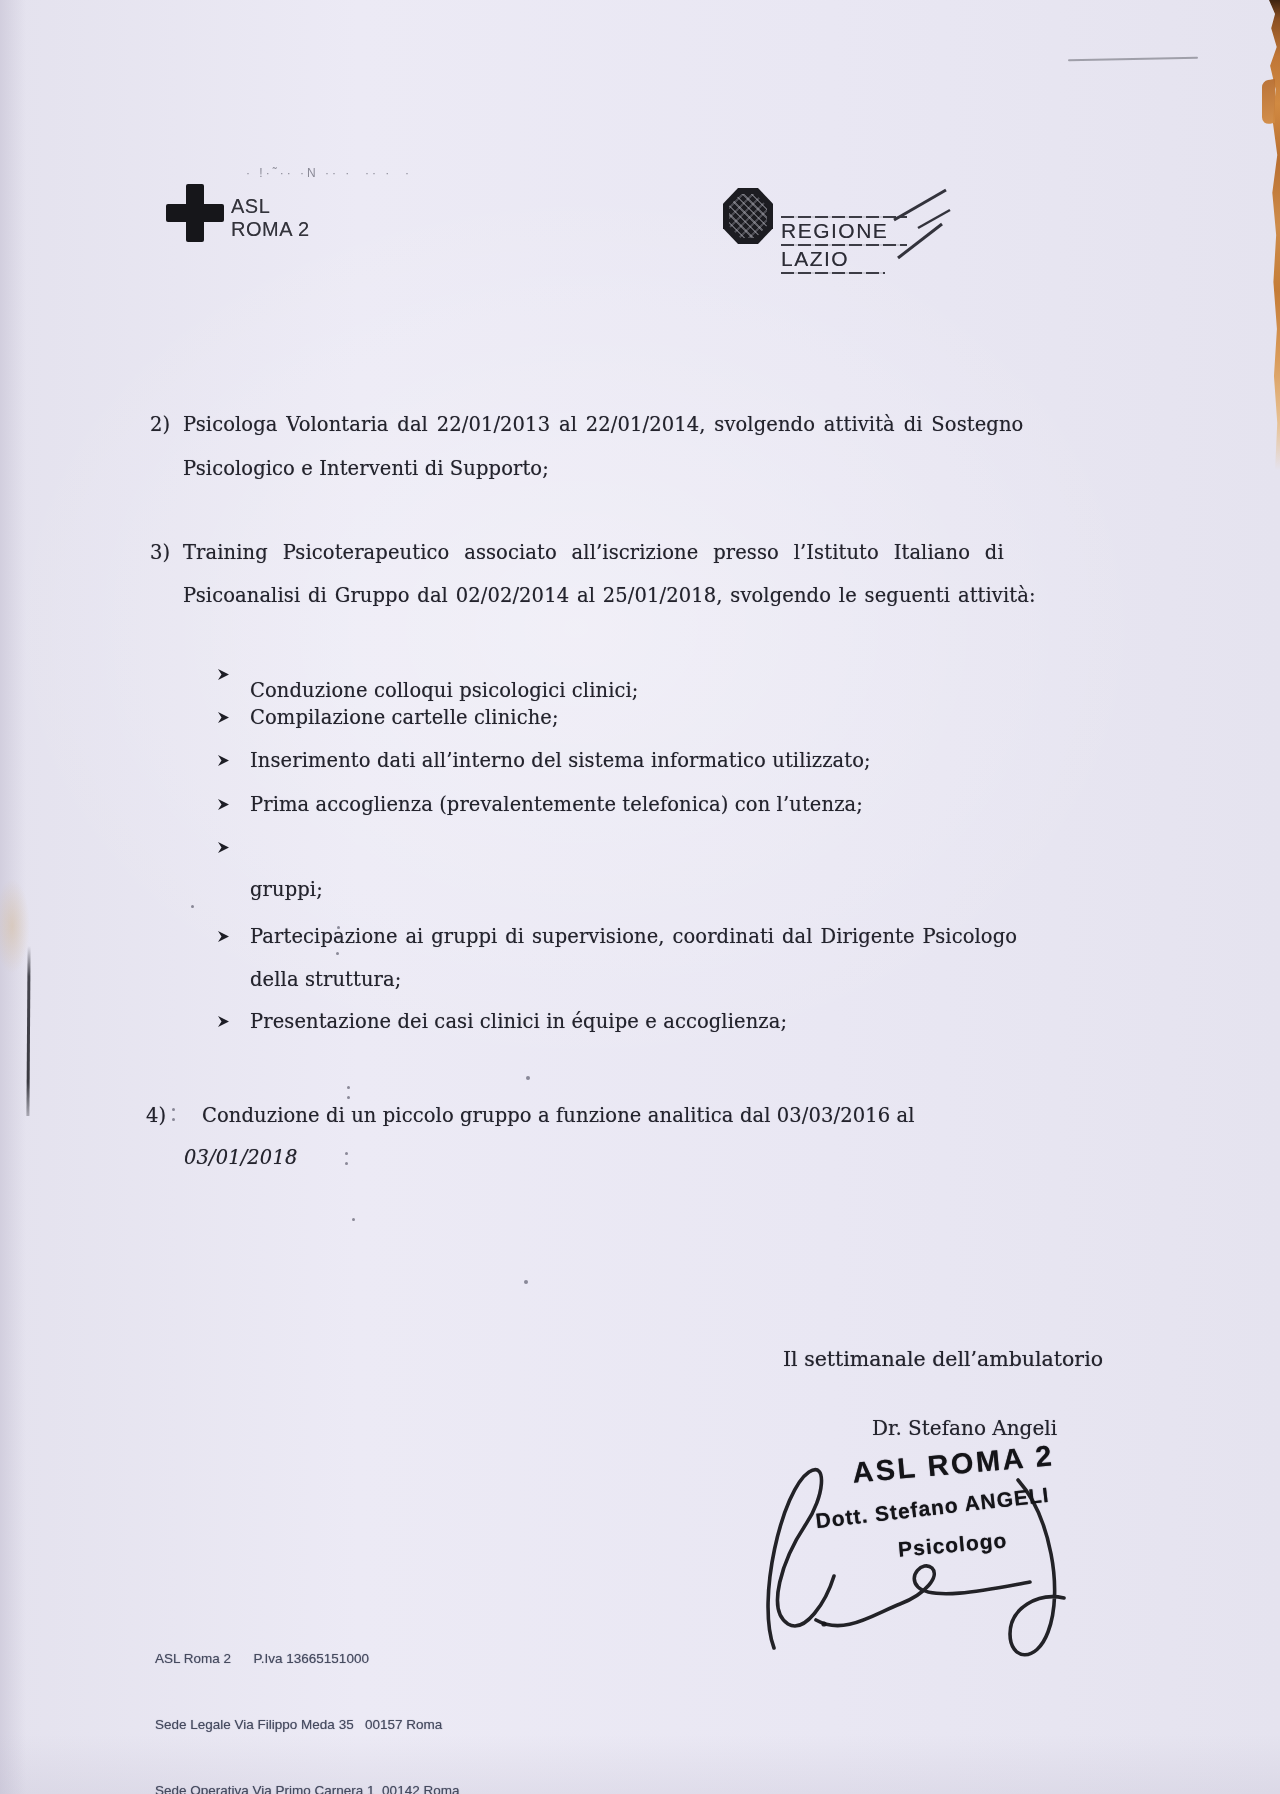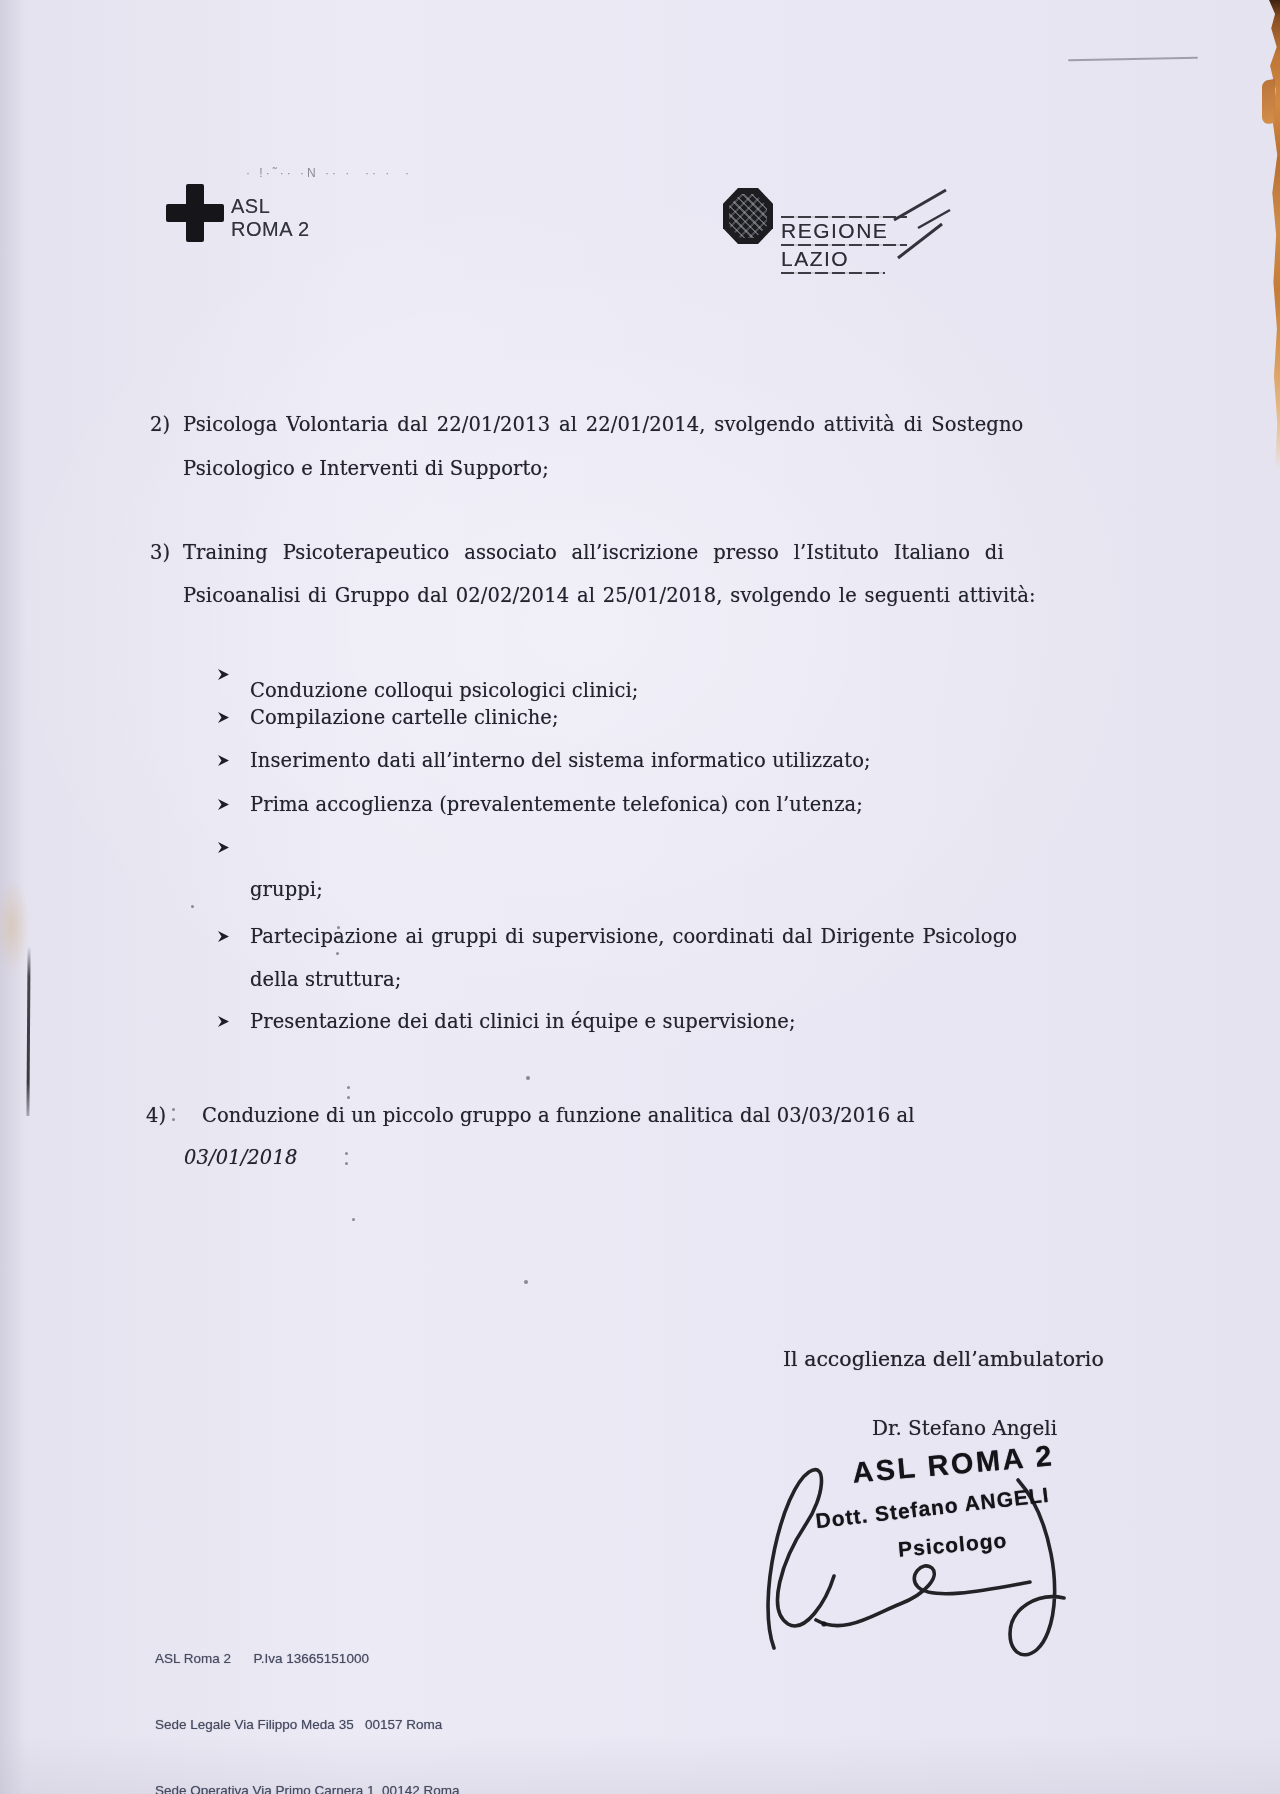--- a/index.html
+++ b/index.html
@@ -149,41 +149,41 @@
 
   <svg class="arrow" style="left:216px; top:929px;" viewBox="0 0 15 15">
       <path d="M2 2 L13 7.5 L2 13 L5.5 7.5 Z" fill="#1e1e26"></path>
     </svg>
   <div class="txt ws1" style="left:250px; top:925px;">Partecipazione ai gruppi di supervisione, coordinati dal Dirigente Psicologo</div>
   <div class="txt" style="left:250px; top:968px;">della struttura;</div>
 
   <svg class="arrow" style="left:216px; top:1014px;" viewBox="0 0 15 15">
       <path d="M2 2 L13 7.5 L2 13 L5.5 7.5 Z" fill="#1e1e26"></path>
     </svg>
-  <div class="txt" style="left:250px; top:1010px;">Presentazione dei dati clinici in équipe e supervisione;</div>
+  <div class="txt" style="left:250px; top:1010px;">Presentazione dei casi clinici in équipe e accoglienza;</div>
 
   <div class="txt" style="left:146px; top:1104px;">4)</div>
   <div class="txt" style="left:202px; top:1104px;">Conduzione di un piccolo gruppo a funzione analitica dal 03/03/2016 al</div>
   <div class="txt" style="left:184px; top:1146px;font-style:italic;">03/01/2018</div>
 
   <div class="speck" style="left:337px; top:926px;"></div>
   <div class="speck" style="left:337px; top:936px;"></div>
   <div class="speck" style="left:336px; top:952px;"></div>
   <div class="speck" style="left:191px; top:905px;"></div>
   <div class="speck" style="left:347px; top:1086px;"></div>
   <div class="speck" style="left:347px; top:1096px;"></div>
   <div class="speck big" style="left:526px; top:1076px;"></div>
   <div class="speck" style="left:172px; top:1108px;"></div>
   <div class="speck" style="left:172px; top:1118px;"></div>
   <div class="speck" style="left:345px; top:1152px;"></div>
   <div class="speck" style="left:345px; top:1162px;"></div>
   <div class="speck" style="left:352px; top:1218px;"></div>
   <div class="speck big" style="left:524px; top:1280px;"></div>
 
-  <div class="role">Il accoglienza dell’ambulatorio</div>
+  <div class="role">Il settimanale dell’ambulatorio</div>
   <div class="name">Dr. Stefano Angeli</div>
 
   <div class="stamp-line stamp1">ASL ROMA 2</div>
   <div class="stamp-line stamp2">Dott. Stefano ANGELI</div>
   <div class="stamp-line stamp3">Psicologo</div>
 
   <svg class="signature" width="410" height="260" viewBox="0 0 410 260">
     <g stroke="#141418" stroke-width="3.6" fill="none" stroke-linecap="round" opacity="0.93">
       <path d="M62 224 C 44 176, 70 66, 97 48 C 116 36, 112 74, 94 100 C 70 136, 54 186, 76 200 C 93 210, 114 178, 122 152"></path>
       <path d="M104 196 C 132 212, 162 190, 188 180 C 214 170, 228 152, 220 144 C 211 136, 195 152, 206 163 C 222 178, 284 164, 318 158"></path>

